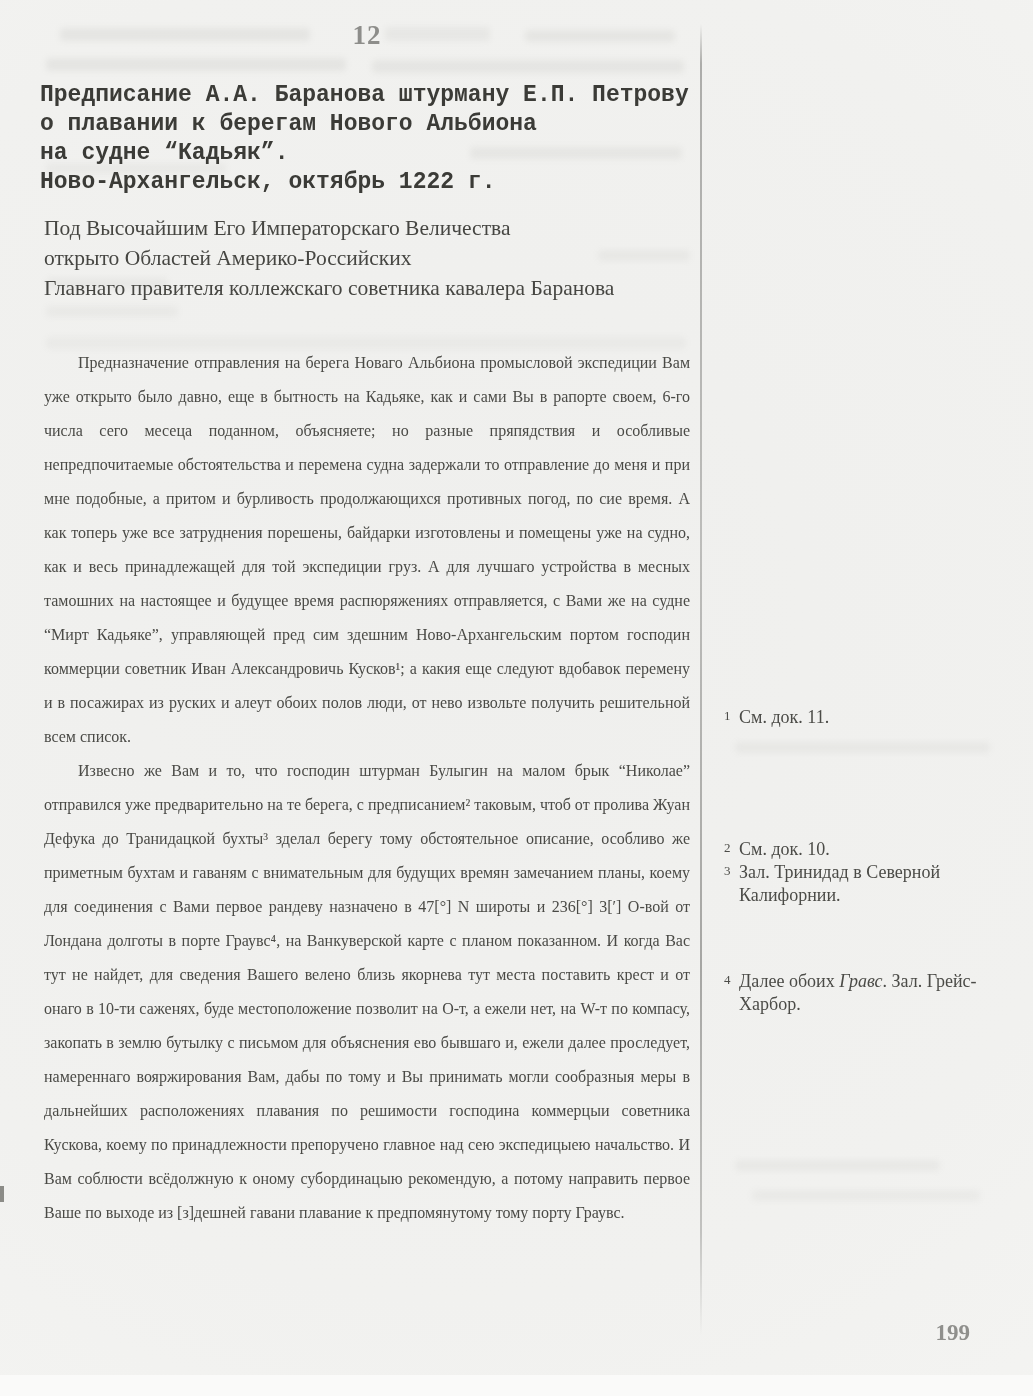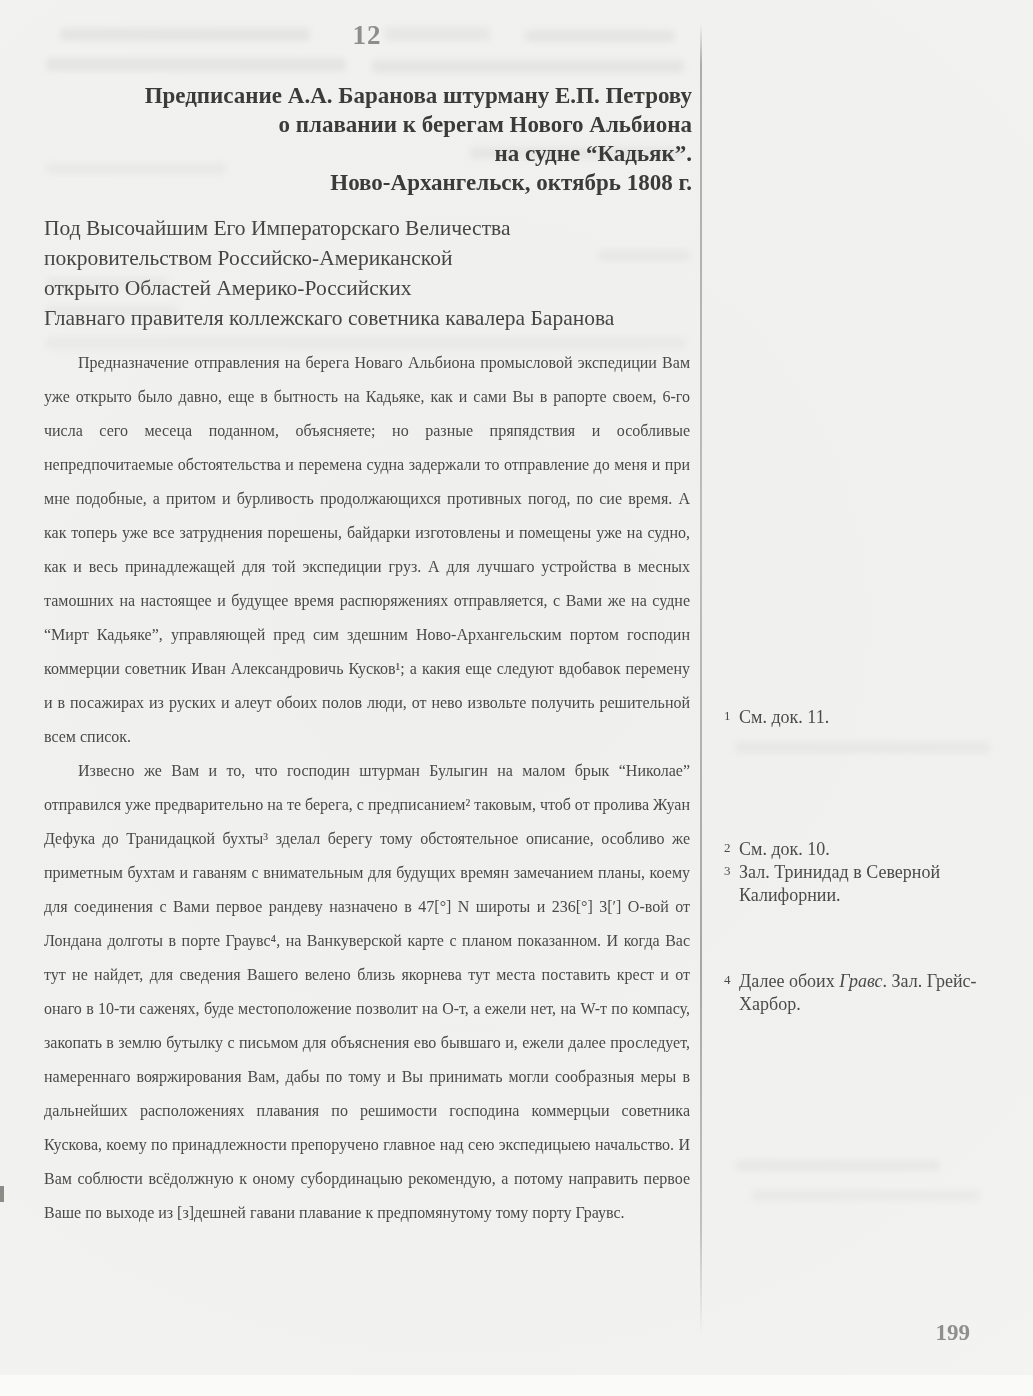--- a/index.html
+++ b/index.html
@@ -62,25 +62,26 @@
     font-weight: bold;
     letter-spacing: 1px;
     color: #8d8d8a;
   }
 
   .title {
     position: absolute;
     left: 40px;
     top: 81px;
     width: 652px;
-    text-align: right;
+    text-align: left;
     font-weight: bold;
     font-size: 23px;
     line-height: 29px;
     color: #3b3b37;
+    font-family: Liberation Mono, monospace;
   }
 
   .preamble {
     position: absolute;
     left: 44px;
     top: 213px;
     width: 646px;
     text-align: left;
     font-size: 21.5px;
     line-height: 30px;
@@ -166,26 +167,25 @@
 
   <div class="edge-mark"></div>
   <div class="vrule"></div>
 
   <div class="doc-number">12</div>
 
   <header class="title">
     <div>Предписание А.А. Баранова штурману Е.П. Петрову</div>
     <div>о плавании к берегам Нового Альбиона</div>
     <div>на судне “Кадьяк”.</div>
-    <div>Ново-Архангельск, октябрь 1808 г.</div>
+    <div>Ново-Архангельск, октябрь 1222 г.</div>
   </header>
 
   <section class="preamble">
     <div>Под Высочайшим Его Императорскаго Величества</div>
-    <div>покровительством Российско-Американской</div>
     <div>открыто Областей Америко-Российских</div>
     <div>Главнаго правителя коллежскаго советника кавалера Баранова</div>
   </section>
 
   <section class="body-text">
     <p>Предназначение отправления на берега Новаго Альбиона промысловой экспедиции Вам уже открыто было давно, еще в бытность на Кадьяке, как и сами Вы в рапорте своем, 6-го числа сего месеца поданном, объясняете; но разные пряпядствия и особливые непредпочитаемые обстоятельства и перемена судна задержали то отправление до меня и при мне подобные, а притом и бурливость продолжающихся противных погод, по сие время. А как топерь уже все затруднения порешены, байдарки изготовлены и помещены уже на судно, как и весь принадлежащей для той экспедиции груз. А для лучшаго устройства в месных тамошних на настоящее и будущее время распюряжениях отправляется, с Вами же на судне “Мирт Кадьяке”, управляющей пред сим здешним Ново-Архангельским портом господин коммерции советник Иван Александровичь Кусков¹; а какия еще следуют вдобавок перемену и в посажирах из руских и алеут обоих полов люди, от нево извольте получить решительной всем список.</p>
     <p>Извесно же Вам и то, что господин штурман Булыгин на малом брык “Николае” отправился уже предварительно на те берега, с предписанием² таковым, чтоб от пролива Жуан Дефука до Транидацкой бухты³ зделал берегу тому обстоятельное описание, особливо же приметным бухтам и гаваням с внимательным для будущих времян замечанием планы, коему для соединения с Вами первое рандеву назначено в 47[°] N широты и 236[°] 3[′] О-вой от Лондана долготы в порте Граувс⁴, на Ванкуверской карте с планом показанном. И когда Вас тут не найдет, для сведения Вашего велено близь якорнева тут места поставить крест и от онаго в 10-ти саженях, буде местоположение позволит на О-т, а ежели нет, на W-т по компасу, закопать в землю бутылку с письмом для объяснения ево бывшаго и, ежели далее проследует, намереннаго вояржирования Вам, дабы по тому и Вы принимать могли сообразныя меры в дальнейших расположениях плавания по решимости господина коммерцыи советника Кускова, коему по принадлежности препоручено главное над сею экспедицыею начальство. И Вам соблюсти всёдолжную к оному субординацыю рекомендую, а потому направить первое Ваше по выходе из [з]дешней гавани плавание к предпомянутому тому порту Граувс.</p>
   </section>
 
   <aside class="notes">

